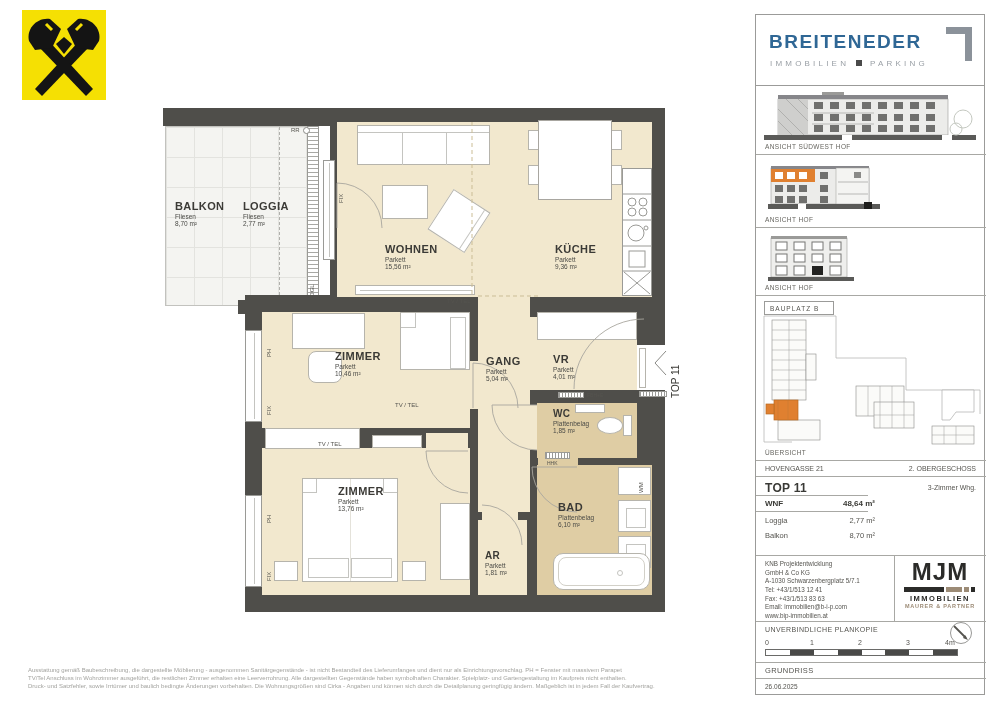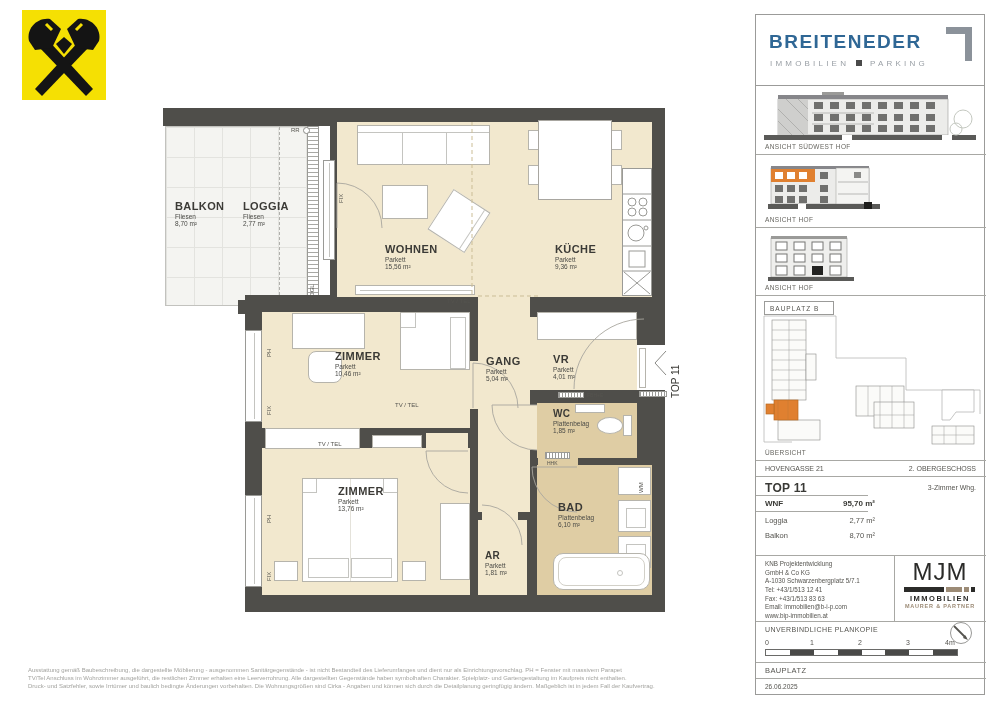--- a/index.html
+++ b/index.html
@@ -386,21 +386,21 @@
 
     <div class="abs" style="left:9px;top:379px;font-size:7px;color:#55544f;">HOVENGASSE 21</div>
     <div class="abs" style="right:8px;top:379px;font-size:7px;color:#55544f;">2. OBERGESCHOSS</div>
     <div class="hr" style="left:0;top:390px;width:230px;"></div>
 
     <div class="abs" style="left:9px;top:395px;font-size:12px;font-weight:bold;color:#3a3a36;letter-spacing:.3px;">TOP 11</div>
     <div class="abs" style="right:8px;top:398px;font-size:7px;color:#55544f;">3-Zimmer Whg.</div>
     <div class="hr" style="left:0;top:409px;width:112px;"></div>
     <div class="abs" style="left:9px;top:413px;width:110px;font-size:8px;font-weight:bold;color:#3a3a36;">
       <span>WNF</span>
-      <span style="position:absolute;left:40px;width:70px;text-align:right;">95,70 m²</span>
+      <span style="position:absolute;left:40px;width:70px;text-align:right;">48,64 m²</span>
     </div>
     <div class="hr" style="left:0;top:425px;width:112px;"></div>
     <div class="abs" style="left:9px;top:430px;width:110px;font-size:7.5px;color:#55544f;">
       <span>Loggia</span>
       <span style="position:absolute;left:40px;width:70px;text-align:right;">2,77 m²</span>
     </div>
     <div class="abs" style="left:9px;top:445px;width:110px;font-size:7.5px;color:#55544f;">
       <span>Balkon</span>
       <span style="position:absolute;left:40px;width:70px;text-align:right;">8,70 m²</span>
     </div>
@@ -410,21 +410,21 @@
       <div>KNB Projektentwicklung</div>
       <div>GmbH &amp; Co KG</div>
       <div>A-1030 Schwarzenbergplatz 5/7.1</div>
       <div>Tel: +43/1/513 12 41</div>
       <div>Fax: +43/1/513 83 63</div>
       <div>Email: immobilien@b-i-p.com</div>
       <div>www.bip-immobilien.at</div>
     </div>
     <div class="vr" style="left:138px;top:469px;height:66px;"></div>
     <div class="abs" style="left:139px;top:474px;width:90px;text-align:center;">
-      <div style="font-size:24px;font-weight:normal;color:#2b2b29;letter-spacing:1px;line-height:1;">MJM</div>
+      <div style="font-size:24px;font-weight:bold;color:#2b2b29;letter-spacing:1px;line-height:1;">MJM</div>
       <div style="margin:3px auto 2px;width:72px;height:5px;display:flex;gap:2px;">
         <div style="flex:0 0 40px;background:#2b2b29;"></div>
         <div style="flex:0 0 16px;background:#9c8b76;"></div>
         <div style="flex:0 0 5px;background:#9c8b76;"></div>
         <div style="flex:0 0 4px;background:#2b2b29;"></div>
       </div>
       <div style="font-size:7.5px;font-weight:bold;letter-spacing:1.5px;color:#2b2b29;">IMMOBILIEN</div>
       <div style="font-size:5.5px;font-weight:bold;letter-spacing:.8px;color:#9c8b76;">MAURER &amp; PARTNER</div>
     </div>
     <div class="hr" style="left:0;top:535px;width:230px;"></div>
@@ -446,21 +446,21 @@
           <div style="flex:1;background:#4a4a48;"></div>
         <div style="flex:1;background:#fff;"></div>
           <div style="flex:1;background:#4a4a48;"></div>
         <div style="flex:1;background:#fff;"></div>
           <div style="flex:1;background:#4a4a48;"></div>
         <div style="flex:1;background:#fff;"></div>
           <div style="flex:1;background:#4a4a48;"></div>
       </div>
     </div>
     <div class="hr" style="left:0;top:576px;width:230px;"></div>
-    <div class="abs" style="left:9px;top:580px;font-size:7.5px;color:#55544f;letter-spacing:.4px;">BAUPLATZ</div>
+    <div class="abs" style="left:9px;top:580px;font-size:7.5px;color:#55544f;letter-spacing:.4px;">GRUNDRISS</div>
     <div class="hr" style="left:0;top:592px;width:230px;"></div>
     <div class="abs" style="left:9px;top:597px;font-size:6.5px;color:#55544f;">26.06.2025</div>
   </div>
 
   <div class="abs" style="left:28px;top:666px;width:724px;">
     <div class="disc">Ausstattung gemäß Baubeschreibung, die dargestellte Möblierung - ausgenommen Sanitärgegenstände - ist nicht Bestandteil des Lieferumfanges und dient nur als Einrichtungsvorschlag. PH = Fenster mit massivem Parapet</div>
     <div class="disc">TV/Tel Anschluss im Wohnzimmer ausgeführt, die restlichen Zimmer erhalten eine Leerverrohrung. Alle dargestellten Gegenstände haben symbolhaften Charakter. Spielplatz- und Gartengestaltung im Kaufpreis nicht enthalten.</div>
     <div class="disc">Druck- und Satzfehler, sowie Irrtümer und baulich bedingte Änderungen vorbehalten. Die Wohnungsgrößen sind Cirka - Angaben und können sich durch die Detailplanung geringfügig ändern. Maßgeblich ist in jedem Fall der Kaufvertrag.</div>
   </div>
 

